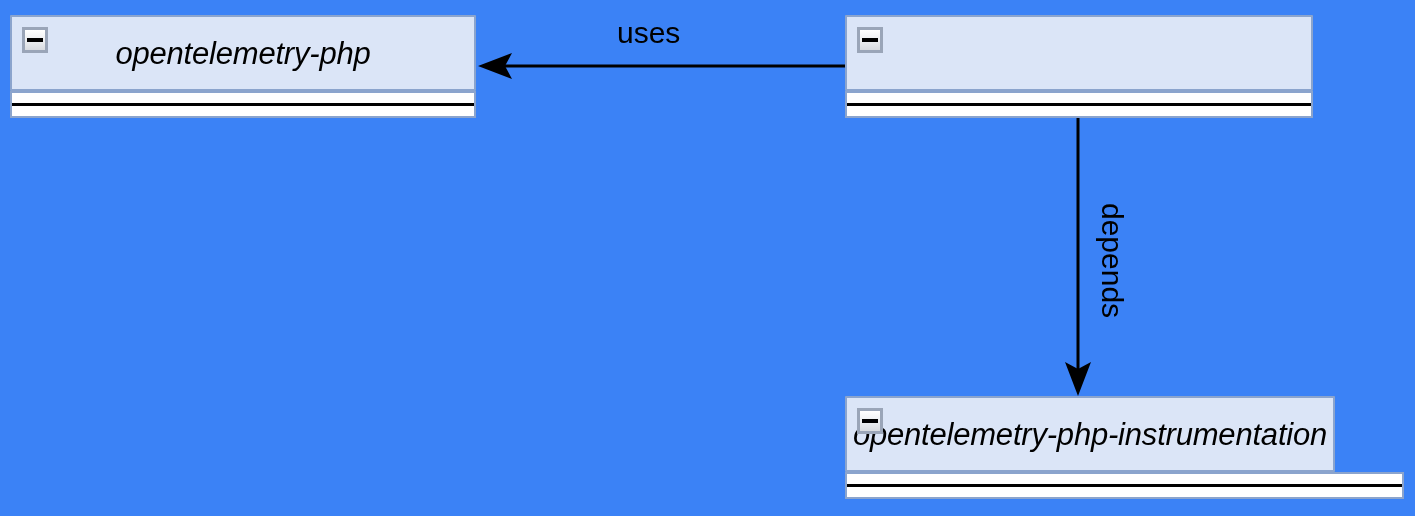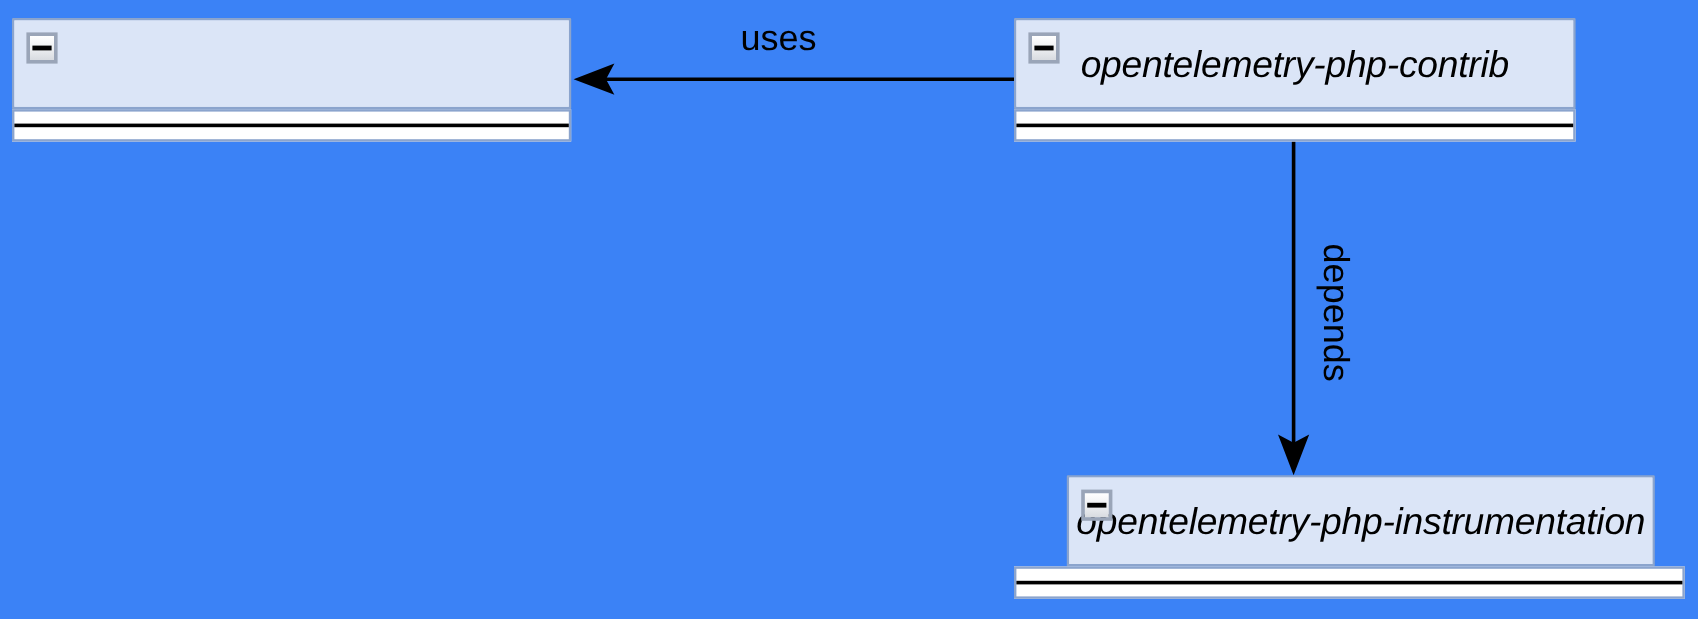--- a/index.html
+++ b/index.html
@@ -132,33 +132,33 @@
     </g>
   </svg>
 
   <div class="edge-label" style="left:617px; top:18px;">uses</div>
 
   <div class="edge-label vertical" style="left:1127px; top:203px;">depends</div>
 
   <div class="component" style="left:10px; top:15px; width:466px; height:76px;">
     <div class="component-header">
       <span class="collapse-icon"></span>
+      <span class="component-title">opentelemetry-php</span>
     </div>
   </div>
   <div class="component-compartment" style="left:10px; top:91px; width:466px; height:27px;"></div>
 
   <div class="component" style="left:845px; top:15px; width:468px; height:76px;">
     <div class="component-header">
       <span class="collapse-icon"></span>
-      <span class="component-title">opentelemetry-php-contrib</span>
     </div>
   </div>
   <div class="component-compartment" style="left:845px; top:91px; width:468px; height:27px;"></div>
 
-  <div class="component" style="left:845px; top:396px; width:490px; height:76px;margin-left:44px;">
+  <div class="component" style="left:845px; top:396px; width:490px; height:76px;">
     <div class="component-header">
       <span class="collapse-icon"></span>
       <span class="component-title">opentelemetry-php-instrumentation</span>
     </div>
   </div>
   <div class="component-compartment" style="left:845px; top:472px; width:559px; height:27px;"></div>
 
 </div>
 
 </body></html>

